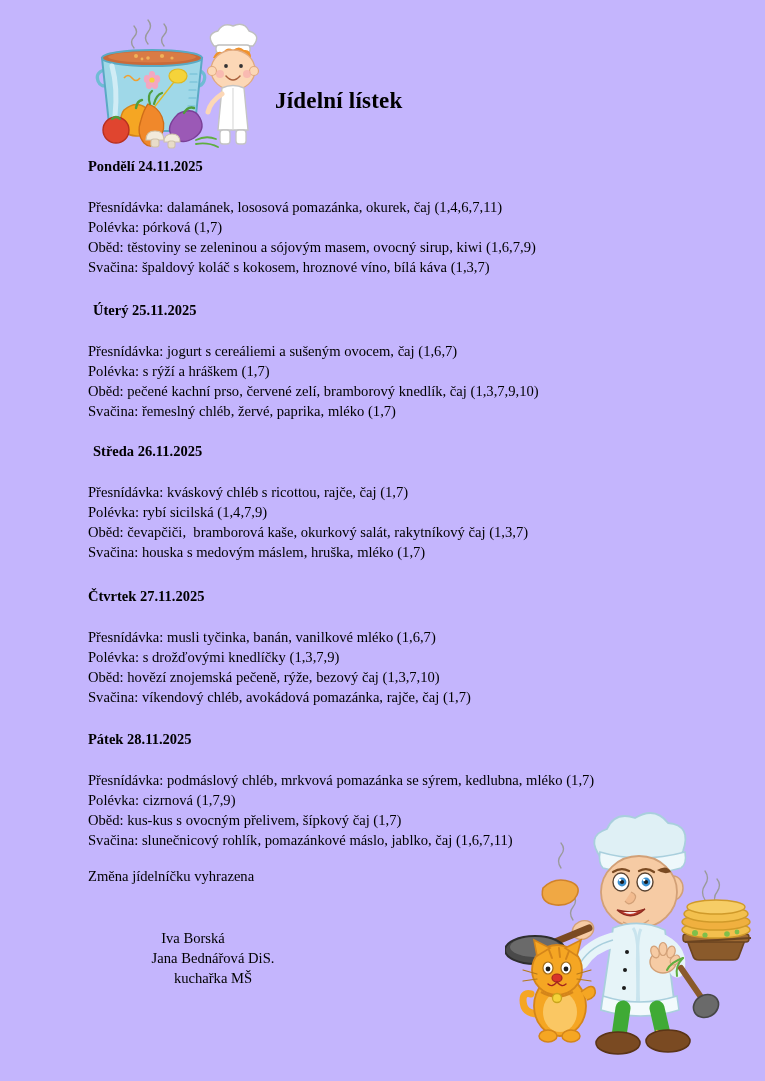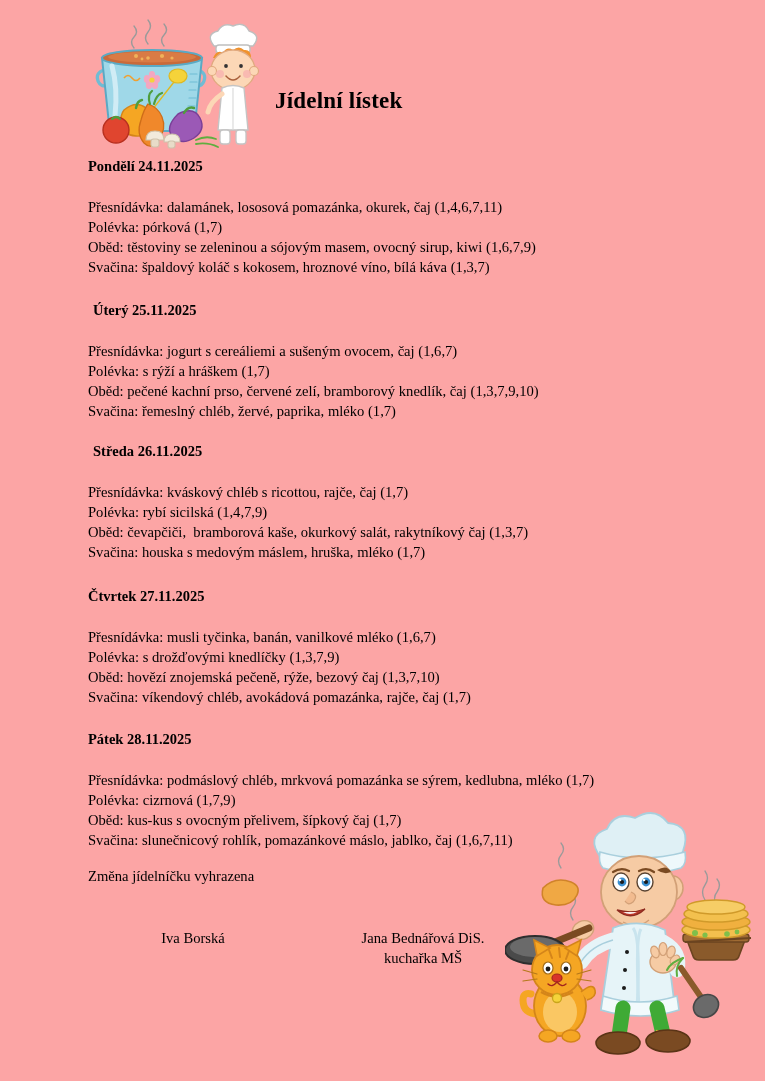--- a/index.html
+++ b/index.html
@@ -5,21 +5,21 @@
 <style>
   html, body {
     margin: 0;
     padding: 0;
     background: #ffffff;
   }
   .page {
     position: relative;
     width: 765px;
     height: 1081px;
-    background: #fca5a5;
+    background: #c4b5fd;
     font-family: "Liberation Serif", "DejaVu Serif", serif;
     color: #000000;
     overflow: hidden;
   }
 
   
   .header {
     position: absolute;
     left: 0;
     top: 0;
@@ -91,21 +91,21 @@
     font-size: 14.6px;
     white-space: nowrap;
     text-align: right;
   }
   .signatures {
     position: absolute;
     left: 88px;
     top: 928px;
     width: 460px;
     display: flex;
-    flex-direction: row;
+    flex-direction: column;
     font-family: Liberation Serif, serif;
   }
   .sig-col {
     text-align: center;
     font-size: 14.6px;
     line-height: 20px;
   }
   .sig-col.left  { width: 210px; }
   .sig-col.right { width: 250px; }
   .sig-name, .sig-role {

